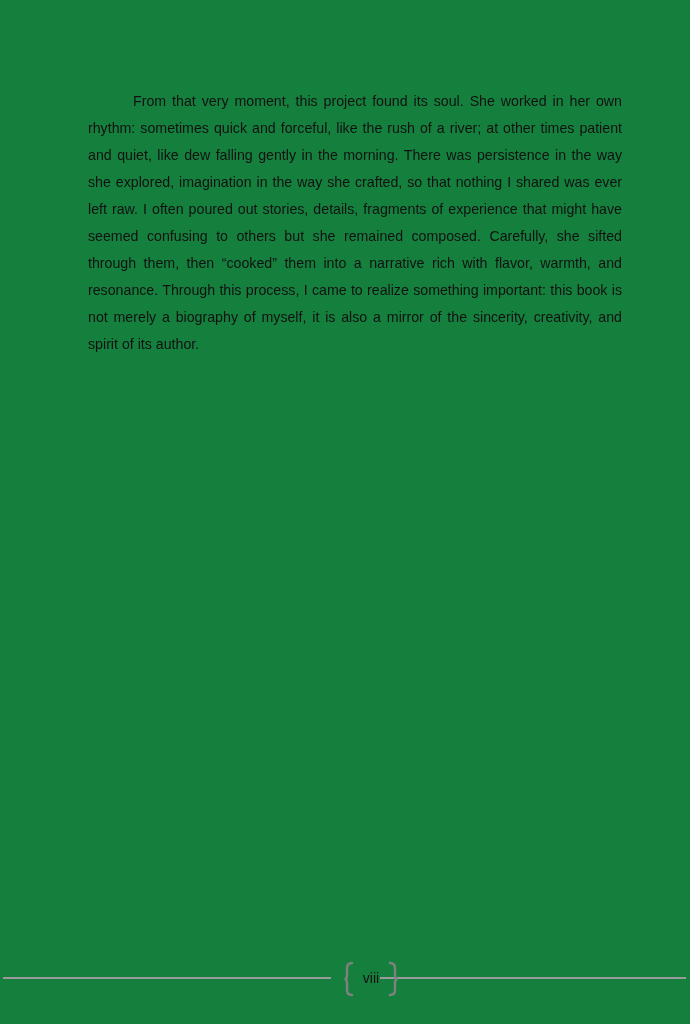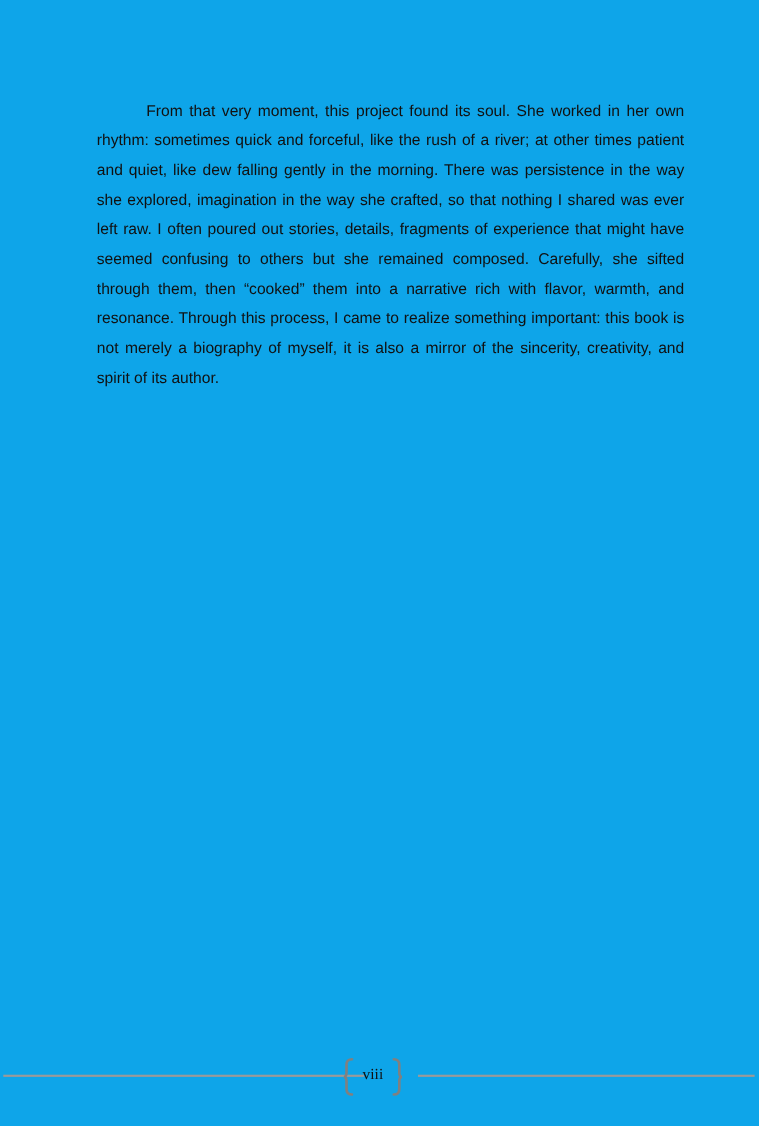--- a/index.html
+++ b/index.html
@@ -13,21 +13,21 @@
       position: relative;
       overflow: hidden;
       font-family: "Liberation Sans", sans-serif;
       color: #111111;
     }
     .page {
       position: absolute;
       left: 0; top: 0;
       width: 690px;
       height: 1024px;
-      background: #0ea5e9;
+      background: #15803d;
     }
     .body-text {
       position: absolute;
       left: 88px;
       top: 88px;
       width: 534px;
       margin: 0;
       font-size: 14.2px;
       line-height: 27px;
       text-align: justify;
@@ -43,25 +43,24 @@
     .footer-rule.left {
       left: 3px;
       width: 328px;
     }
     .footer-rule.right {
       left: 380px;
       width: 306px;
     }
     .page-number-box {
       position: absolute;
-      left: 312px;
+      left: 344px;
       top: 961px;
       width: 54px;
       height: 36px;
-      font-family: Liberation Serif, serif;
     }
     .bracket {
       position: absolute;
       top: 0;
       width: 10px;
       height: 36px;
     }
     .bracket.left { left: 0; }
     .bracket.right { right: 0; }
     .page-number {

